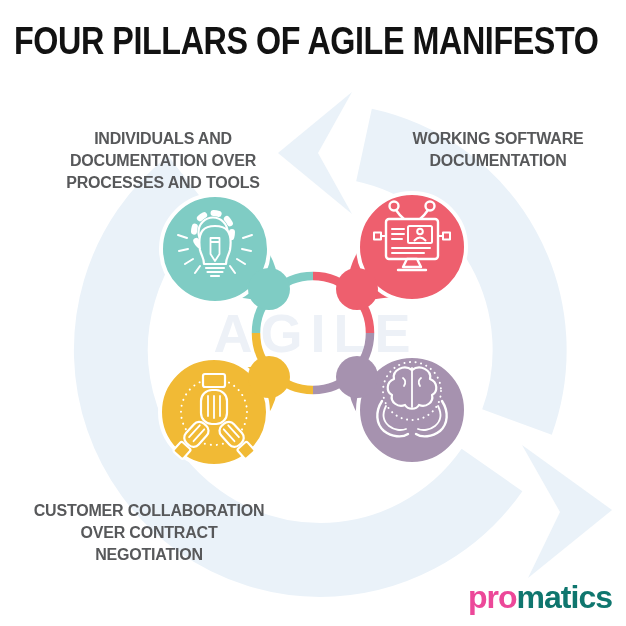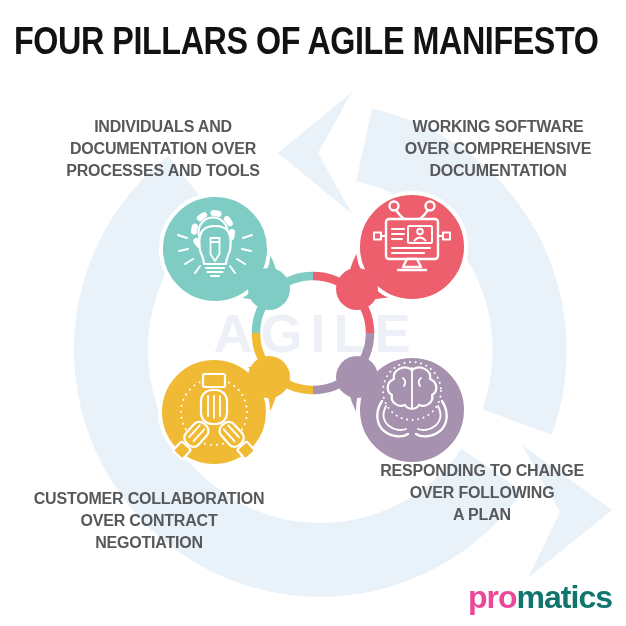--- a/index.html
+++ b/index.html
@@ -2,21 +2,21 @@
 <html><head>
 <meta charset="utf-8">
 <style>
   html,body{margin:0;padding:0;background:#fff;}
   #stage{position:relative;width:626px;height:626px;background:#ffffff;overflow:hidden;
          font-family:"Liberation Sans", sans-serif;}
   #scene{position:absolute;left:0;top:0;}
   .title{position:absolute;left:14px;top:20px;font-weight:bold;font-size:38px;color:#121212;
          white-space:nowrap;letter-spacing:-0.5px;transform:scaleX(.85);transform-origin:0 50%;}
   .label{position:absolute;text-align:center;font-weight:bold;font-size:16px;line-height:22px;
-         color:#57585a;letter-spacing:-0.2px;}
+         color:#57585a;letter-spacing:-0.2px;margin-top:12px;}
   .label span{display:block;}
   .lbl-tl{left:18px;top:116px;width:290px;}
   .lbl-tr{left:385px;top:116px;width:226px;text-align:center;}
   .lbl-bl{left:15px;top:488px;width:268px;}
   .lbl-br{left:368px;top:460px;width:228px;}
   .logo{position:absolute;right:14px;top:579px;font-weight:bold;font-size:32px;letter-spacing:-1px;
         white-space:nowrap;}
 </style>
 </head>
 <body>
@@ -113,30 +113,24 @@
 
   <div class="title">FOUR PILLARS OF AGILE MANIFESTO</div>
 
   <div class="label lbl-tl">
     <span>INDIVIDUALS AND</span>
     <span>DOCUMENTATION OVER</span>
     <span>PROCESSES AND TOOLS</span>
   </div>
   <div class="label lbl-tr">
     <span>WORKING SOFTWARE</span>
-    <span>OVER COMPREHENSIVE</span>
     <span>DOCUMENTATION</span>
   </div>
   <div class="label lbl-bl">
     <span>CUSTOMER COLLABORATION</span>
     <span>OVER CONTRACT</span>
     <span>NEGOTIATION</span>
-  </div>
-  <div class="label lbl-br">
-    <span>RESPONDING TO CHANGE</span>
-    <span>OVER FOLLOWING</span>
-    <span>A PLAN</span>
   </div>
 
   <div class="logo">
     <span style_color_ignore="#2e9fd4" style="color: #ec4899;">pro</span><span style="color: #0f766e;">matics</span>
   </div>
 </div>
 
 </body></html>

